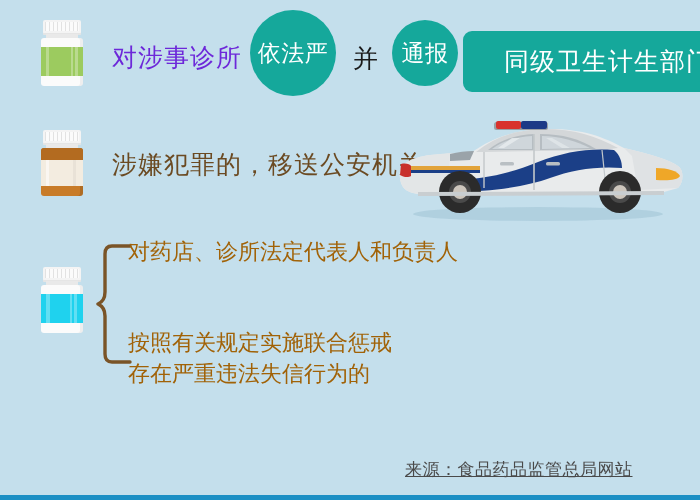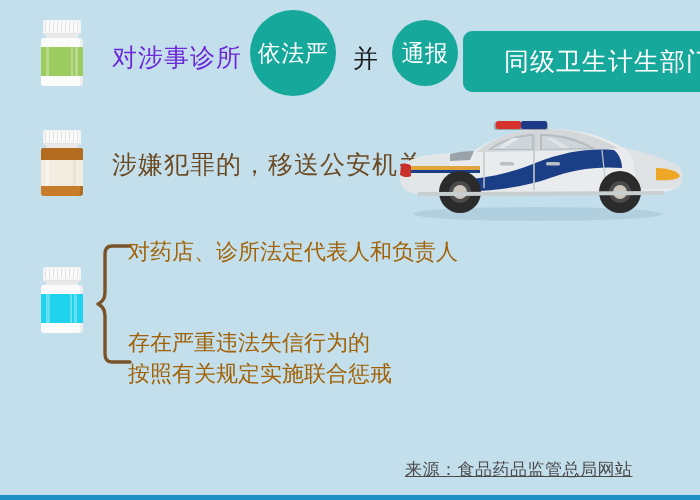--- a/index.html
+++ b/index.html
@@ -280,20 +280,20 @@
   <svg class="brace" style="left:96px; top:240px;" width="36" height="128" viewBox="0 0 36 128">
     <path d="M34 6 L16 6 C11 6 9 9 9 14 L9 52 C9 58 6.5 62 2 64
              C6.5 66 9 70 9 76 L9 114 C9 119 11 122 16 122 L34 122" fill="none" stroke="#7a5427" stroke-width="3.4" stroke-linecap="round" stroke-linejoin="round"></path>
   </svg>
 
   <div class="block" style="left:128px; top:236px;">
     <div>对药店、诊所法定代表人和负责人</div>
   </div>
 
   <div class="block" style="left:128px; top:327px;">
+    <div>按照有关规定实施联合惩戒</div>
     <div>存在严重违法失信行为的</div>
-    <div>按照有关规定实施联合惩戒</div>
   </div>
 
   <div class="footer" style="left:405px; top:458px;text-decoration:underline;">来源：食品药品监管总局网站</div>
 
   <div class="bottom-strip"></div>
 </div>
 
 </body></html>

